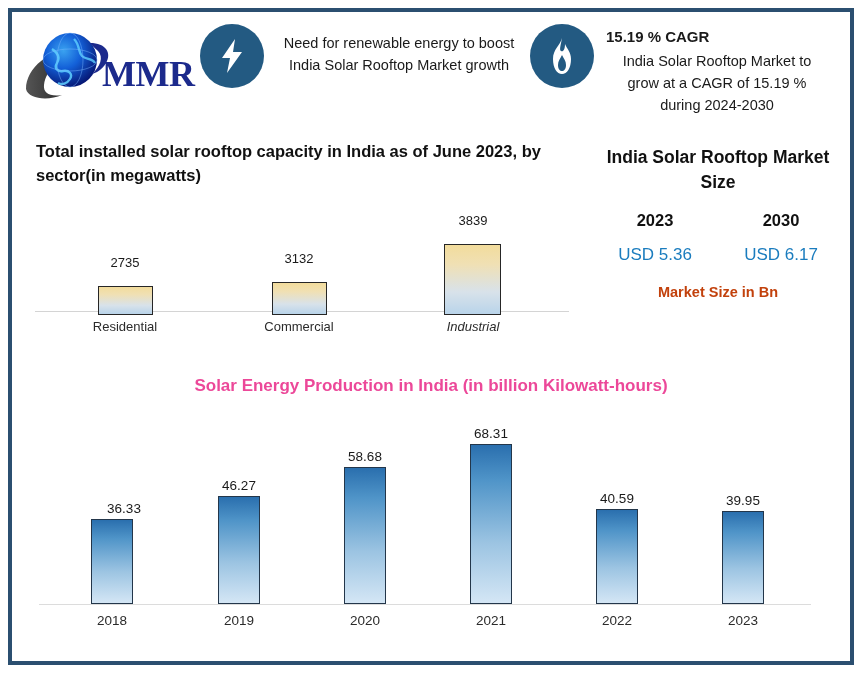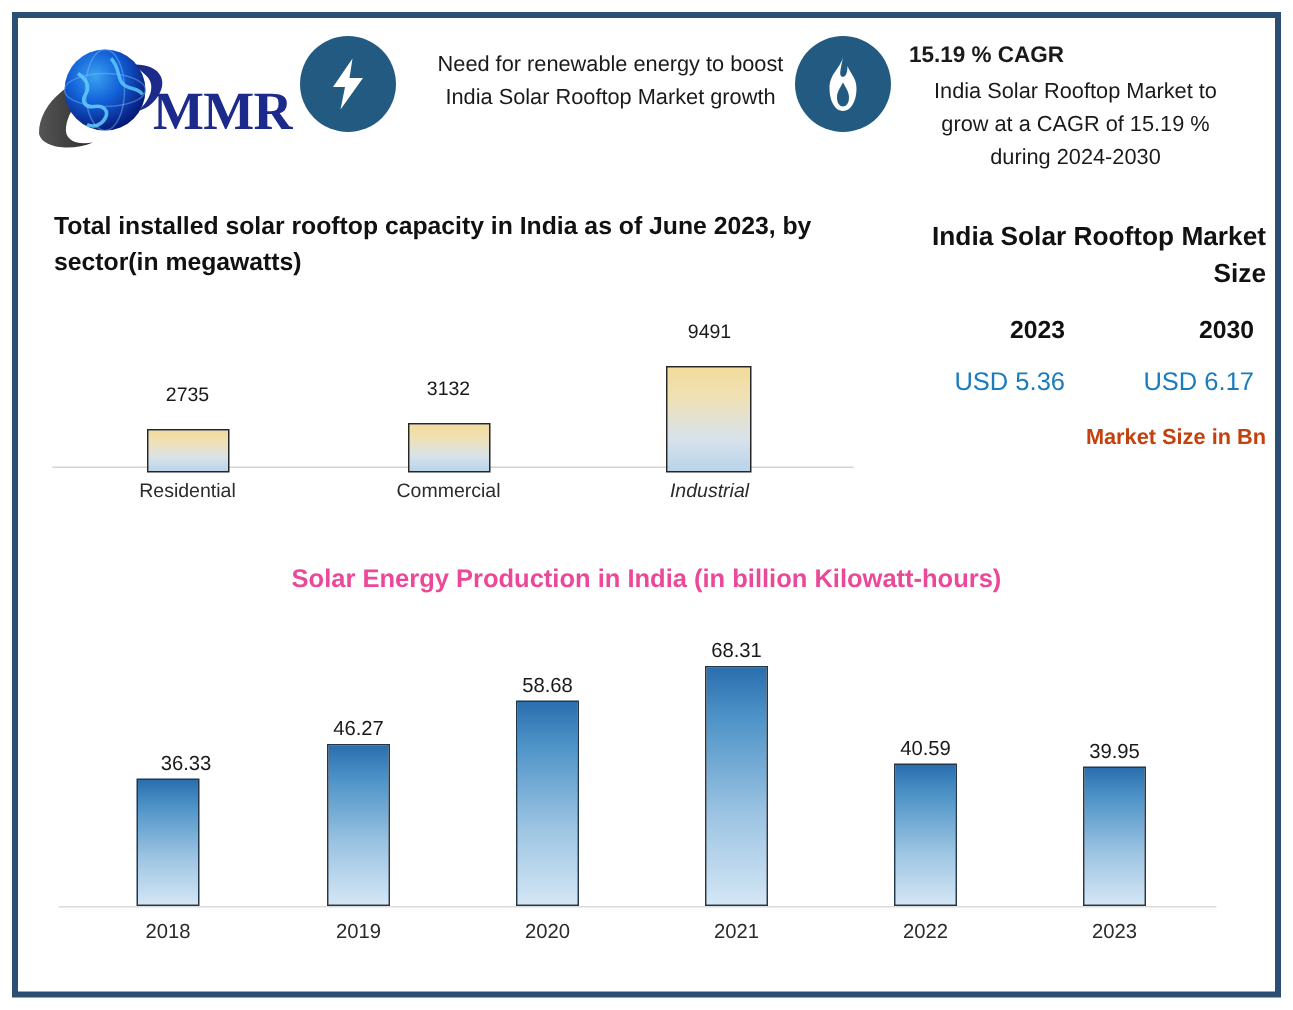--- a/index.html
+++ b/index.html
@@ -76,21 +76,21 @@
     justify-content: center;
     margin-top: 10px;
   }
   .feature-text {
     font-size: 14.5px;
     color: #1a1a1a;
     line-height: 1.52;
     text-align: center;
     padding-top: 18px;
   }
-  .feature1 { width: 330px; justify-content: space-between; }
+  .feature1 { width: 330px; }
   .feature1 .feature-text { width: 246px; }
   .feature2 { width: 312px; }
   .feature2-text {
     padding-top: 12px;
     text-align: center;
     font-size: 14.5px;
     line-height: 1.52;
     color: #1a1a1a;
     width: 222px;
   }
@@ -157,21 +157,21 @@
     text-align: center;
     transform: translateX(-50%);
   }
 
   
   .msize {
     position: absolute;
     left: 592px;
     top: 145px;
     width: 252px;
-    text-align: right;
+    text-align: center;
   }
   .msize-title {
     font-weight: bold;
     font-size: 17.5px;
     color: #111111;
     line-height: 1.42;
   }
   .msize-years {
     display: flex;
     justify-content: space-around;
@@ -321,21 +321,21 @@
 
       <div class="bar1" style="left:66px; width:55px; height:29px;"></div>
       <div class="bar1-label" style="left:93px; top:50px;">2735</div>
       <div class="cat1-label" style="left:93px;">Residential</div>
 
       <div class="bar1" style="left:240px; width:55px; height:33px;"></div>
       <div class="bar1-label" style="left:267px; top:46px;">3132</div>
       <div class="cat1-label" style="left:267px;">Commercial</div>
 
       <div class="bar1" style="left:412px; width:57px; height:71px;"></div>
-      <div class="bar1-label" style="left:441px; top:8px;">9491</div>
+      <div class="bar1-label" style="left:441px; top:8px;">3839</div>
       <div class="cat1-label" style="left:441px;font-style:italic;">Industrial</div>
     </div>
   </div>
 
   <div class="msize">
     <div class="msize-title">India Solar Rooftop Market Size</div>
     <div class="msize-years">
       <div class="msize-year">2023</div>
       <div class="msize-year">2030</div>
     </div>

